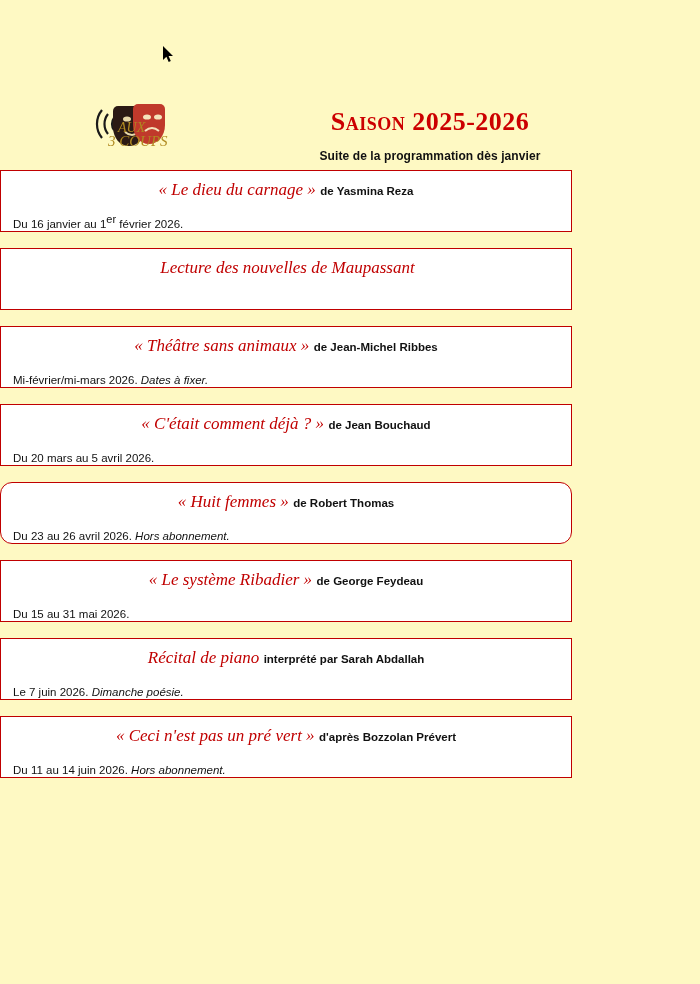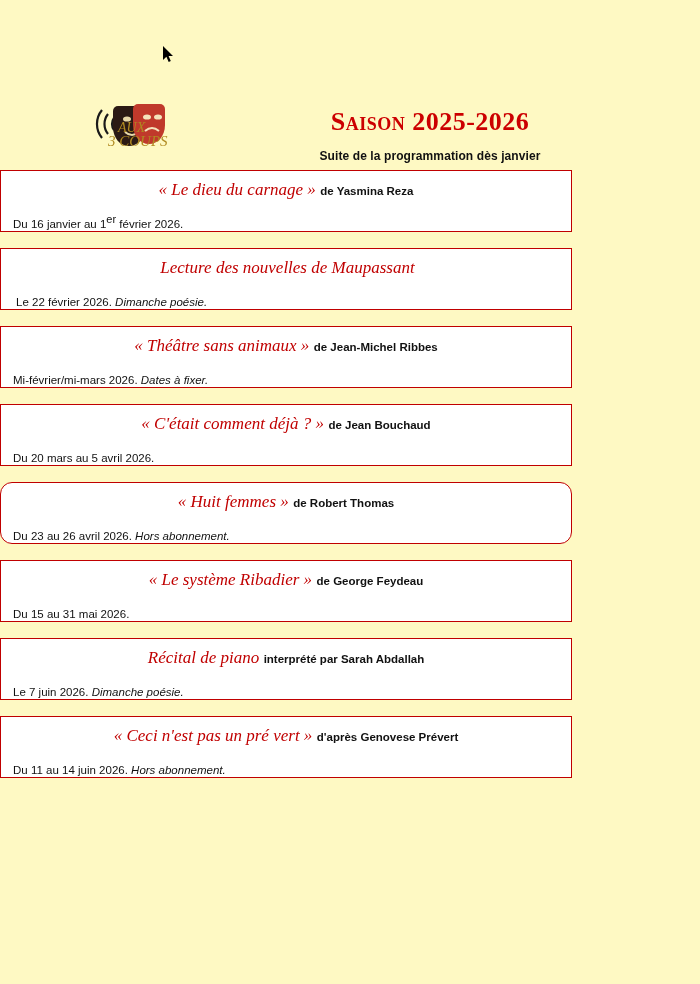--- a/index.html
+++ b/index.html
@@ -189,24 +189,20 @@
         <span>Du 16 janvier au 1</span><span class="sup">er</span><span> février 2026.</span>
         <span class="note"></span>
       </div>
     </div>
 
     <div class="show-box box-2">
       <div class="show-title-line">
         <span class="show-title">Lecture des nouvelles de Maupassant</span>
         <span class="show-author"></span>
       </div>
-      <div class="show-dates">
-        <span>Le 22 février 2026. </span><span class="sup"></span><span></span>
-        <span class="note">Dimanche poésie.</span>
-      </div>
     </div>
 
     <div class="show-box box-3">
       <div class="show-title-line">
         <span class="show-title">« Théâtre sans animaux »</span>
         <span class="show-author">de Jean-Michel Ribbes</span>
       </div>
       <div class="show-dates">
         <span>Mi-février/mi-mars 2026. </span><span class="sup"></span><span></span>
         <span class="note">Dates à fixer.</span>
@@ -254,21 +250,21 @@
       </div>
       <div class="show-dates">
         <span>Le 7 juin 2026. </span><span class="sup"></span><span></span>
         <span class="note">Dimanche poésie.</span>
       </div>
     </div>
 
     <div class="show-box box-9">
       <div class="show-title-line">
         <span class="show-title">« Ceci n'est pas un pré vert »</span>
-        <span class="show-author">d'après Genovese Prévert</span>
+        <span class="show-author">d'après Bozzolan Prévert</span>
       </div>
       <div class="show-dates">
         <span>Du 11 au 14 juin 2026. </span><span class="sup"></span><span></span>
         <span class="note">Hors abonnement.</span>
       </div>
     </div>
 
   </div>
 </div>
 

